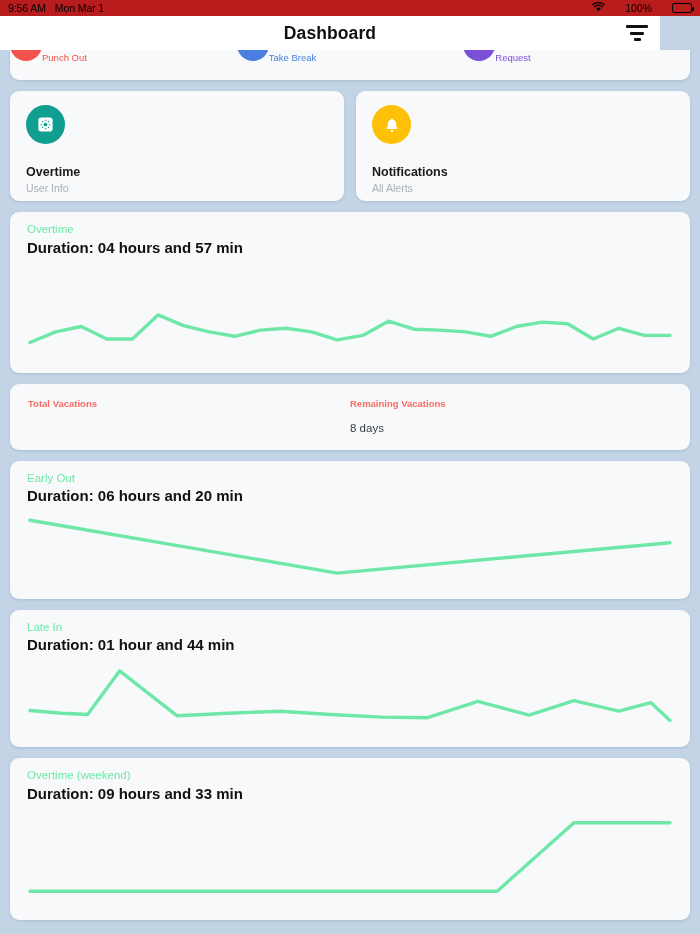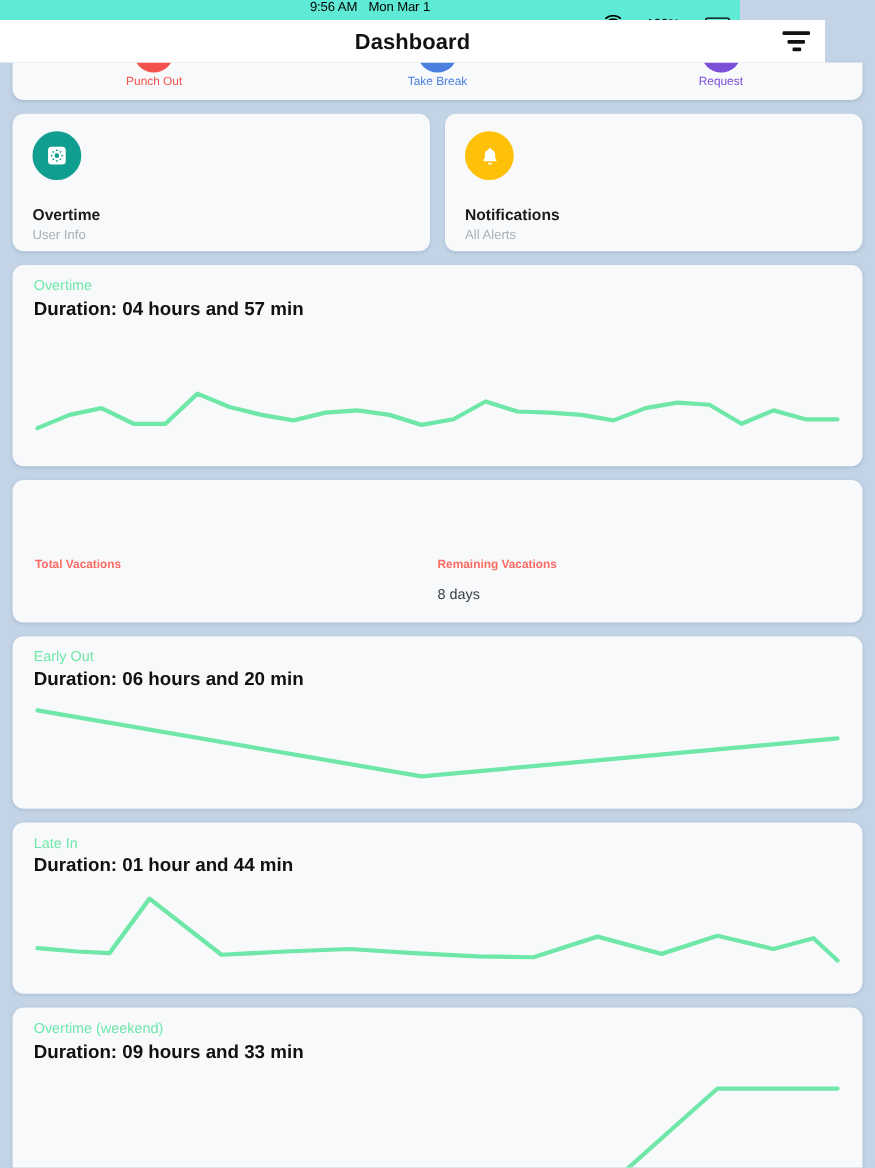--- a/index.html
+++ b/index.html
@@ -6,23 +6,23 @@
   html, body {
     width: 700px; height: 934px;
     background: #bed2e4;
     font-family: "Liberation Sans", sans-serif;
     overflow: hidden;
   }
   .screen { position: relative; width: 700px; height: 934px; background: #c3d4e6; }
 
   
   .statusbar {
-    position: absolute; top: 0; left: 0; width: 592px; height: 16px;
-    background: #5eead4; display: flex; align-items: center;
-    padding: 0 8px; font-size: 10.5px; color: #000; z-index: 20; flex-direction: column;
+    position: absolute; top: 0; left: 0; width: 700px; height: 16px;
+    background: #b91c1c; display: flex; align-items: center;
+    padding: 0 8px; font-size: 10.5px; color: #000; z-index: 20;
   }
   .sb-left { display: flex; align-items: center; gap: 9px; letter-spacing: -0.1px; }
   .sb-right { margin-left: auto; display: flex; align-items: center; gap: 20px; text-align: center; }
   .sb-pct { font-size: 10.5px; }
   .wifi-ico { display: block; }
   .batt { width: 20px; height: 9.5px; border: 1px solid #000; border-radius: 2.2px; padding: 1px; position: relative; }
   .batt::after { content: ""; position: absolute; right: -3px; top: 3px; width: 1.6px; height: 3.5px; background: #000; border-radius: 0 1px 1px 0; }
   .batt-fill { width: 100%; height: 100%; background: #000; border-radius: 1px; }
 
   
@@ -50,21 +50,21 @@
     box-shadow: 0 1px 3px rgba(60,90,130,0.18);
     margin: 0 10px 11px 10px;
   }
 
   
   .quick-card {
     height: 30px; margin: 0 10px 11px 10px; background: #f8f9fa;
     border-radius: 0 0 9px 9px; box-shadow: 0 1px 3px rgba(60,90,130,0.18);
     display: flex; align-items: flex-start; overflow: hidden; position: relative;
   }
-  .quick-item { flex: 1; display: flex; flex-direction: column; align-items: center; position: relative; }
+  .quick-item { flex: 1; display: flex; align-items: center; position: relative; }
   .qi-circle { width: 32px; height: 32px; border-radius: 50%; margin-top: -24px; }
   .qi-label { font-size: 9.5px; margin-top: 2px; }
 
   
   .tiles { display: flex; gap: 12px; margin: 0 10px 11px 10px; }
   .tile {
     flex: 1; background: #f8f9fa; border-radius: 9px;
     box-shadow: 0 1px 3px rgba(60,90,130,0.18);
     padding: 14px 16px 16px 16px; height: 110px; cursor: pointer;
   }
@@ -78,21 +78,21 @@
   
   .chart-card { padding: 10px 0 0 0; overflow: hidden; }
   .chart-head { padding: 0 17px; }
   .ch-title { font-size: 11.5px; color: #6ee7a8; line-height: 1.35; }
   .ch-sub { font-size: 15px; font-weight: bold; color: #111; line-height: 1.35; }
   .chart-wrap { width: 100%; }
   .chart-wrap svg { display: block; width: 100%; }
 
   
   .vac-card { padding: 14px 18px 16px 18px; display: flex; }
-  .vac-col { flex: 1; margin-top: 48px; }
+  .vac-col { flex: 1; }
   .vac-col.right { text-align: left; }
   .vac-label { font-size: 9.5px; font-weight: bold; color: #fb6b63; }
   .vac-value { font-size: 11.5px; color: #3a3f45; margin-top: 13px; }
   .vac-col .vac-value { padding-left: 18px; }
   .vac-col.right .vac-value { padding-left: 0; padding-right: 18px; }
 </style>
 </head>
 <body>
 
 <div class="screen">

